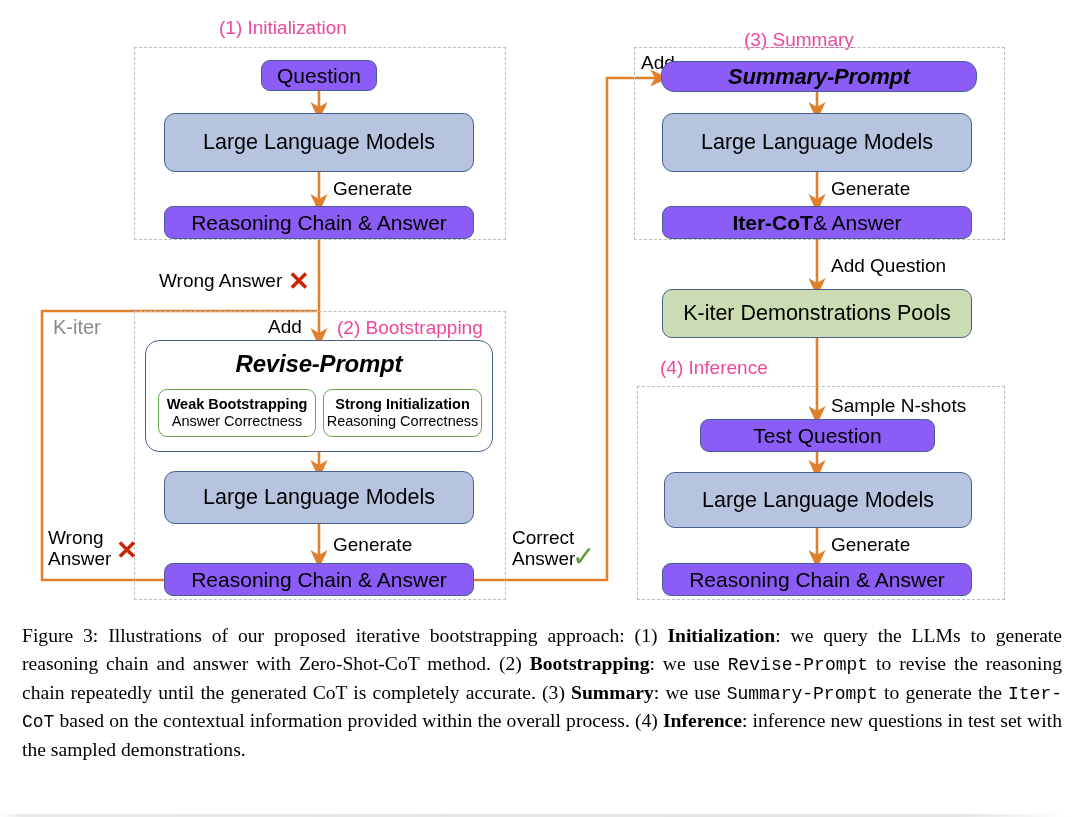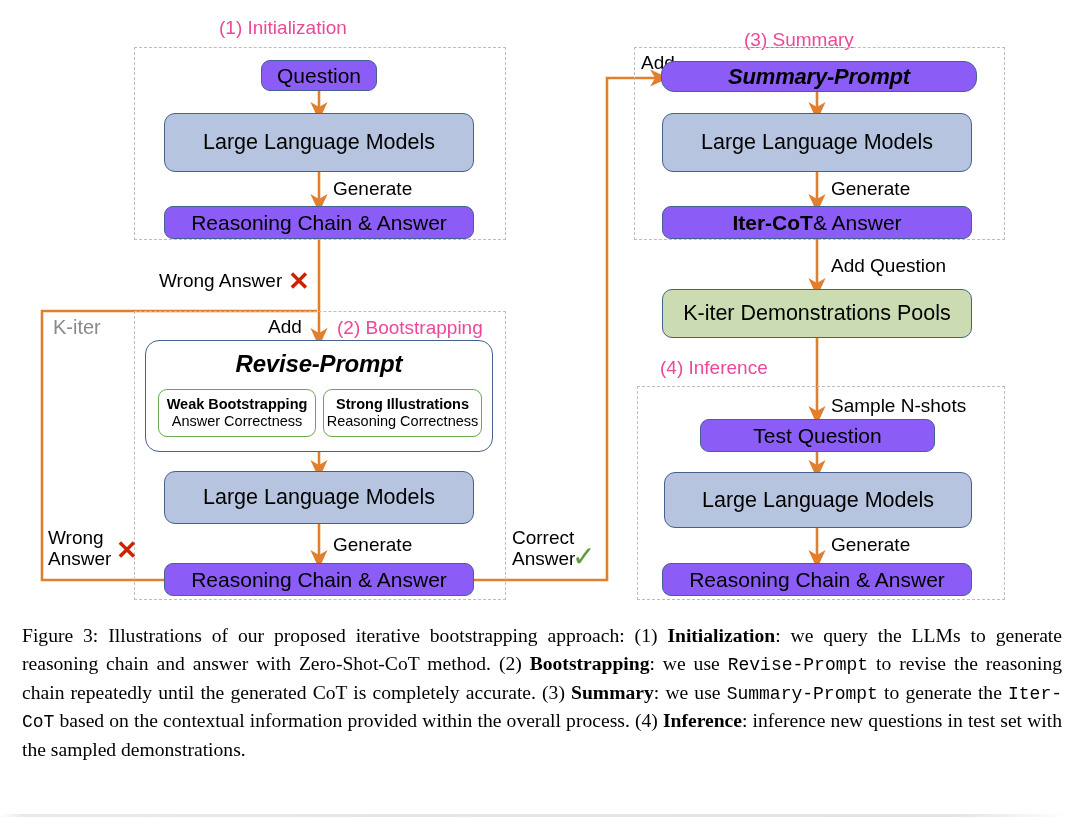--- a/index.html
+++ b/index.html
@@ -150,21 +150,21 @@
 
   <div class="revise-outer" style="left:145px;top:340px;width:348px;height:112px;">
     <div class="revise-title">Revise-Prompt</div>
 
     <div class="sub-box" style="left:12px;top:48px;width:158px;height:48px;">
       <div class="t1">Weak Bootstrapping</div>
       <div class="t2">Answer Correctness</div>
     </div>
 
     <div class="sub-box" style="left:177px;top:48px;width:159px;height:48px;">
-      <div class="t1">Strong Illustrations</div>
+      <div class="t1">Strong Initialization</div>
       <div class="t2">Reasoning Correctness</div>
     </div>
   </div>
 
   <div class="node llm" style="left:164px;top:471px;width:310px;height:53px;">Large Language Models</div>
 
   <div class="elabel" style="left:333px;top:534px;">Generate</div>
 
   <div class="node" style="left:164px;top:563px;width:310px;height:33px;">Reasoning Chain &amp; Answer</div>
 

